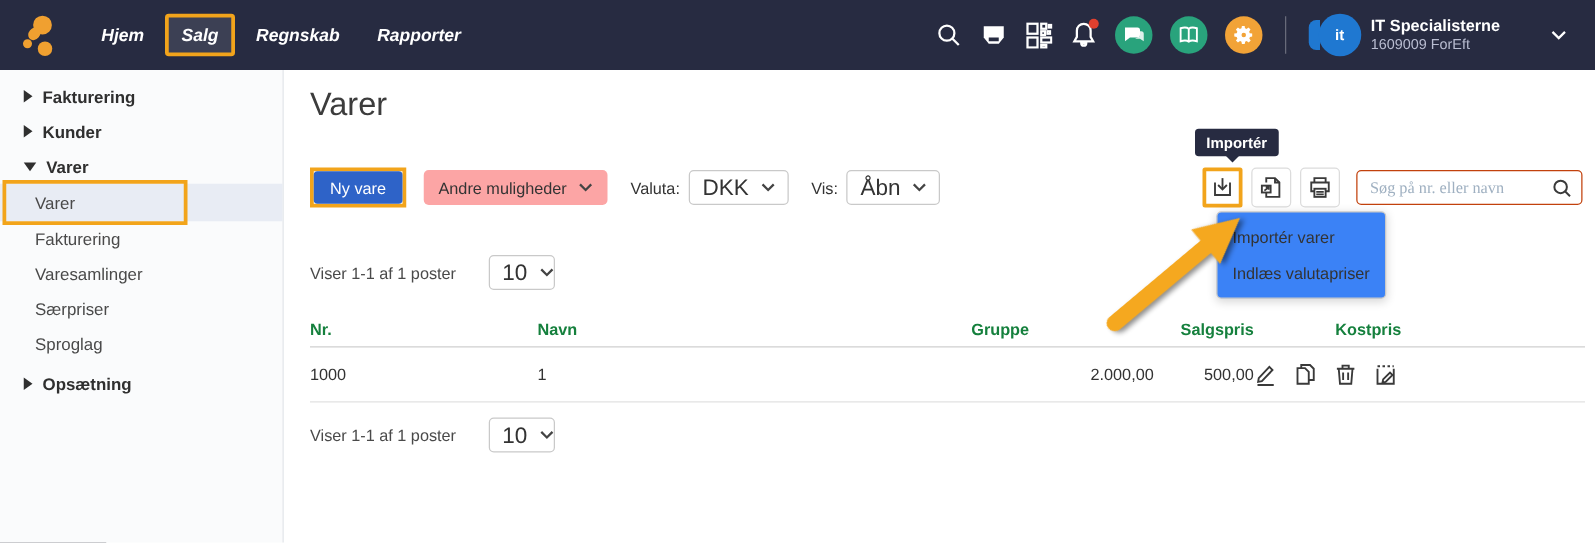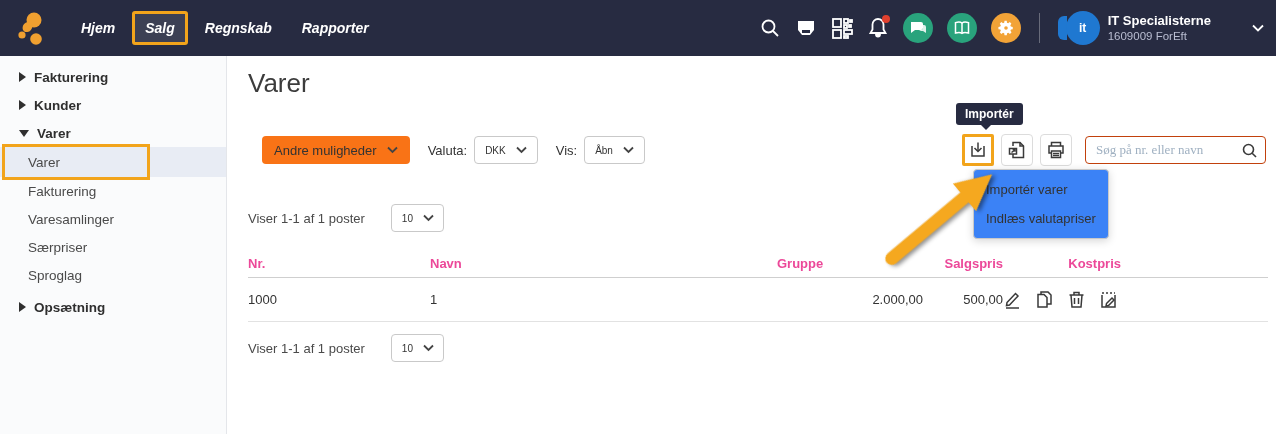--- a/index.html
+++ b/index.html
@@ -6,21 +6,21 @@
   html,body { width:1276px; height:434px; overflow:hidden; background:#fff;
     font-family:"Liberation Sans", sans-serif; color:#333; }
 
   
   .navbar { position:absolute; left:0; top:0; width:1276px; height:56px;
     background:#272b41; display:flex; align-items:center; z-index:30; }
   .logo { width:44px; height:44px; margin-left:10px; position:relative; flex:0 0 auto; }
   .nav-menu { display:flex; align-items:center; margin-left:14px; gap:4px;font-style:italic; }
   .nav-item { color:#fff; font-size:14px; font-weight:600; padding:9px 13px; border-radius:3px; cursor:pointer; white-space:nowrap; }
   .nav-item.annotated { border:3px solid #f2a41b; background:#3c4054; padding:6px 10px; }
-  .nav-right { margin-left:auto; display:flex; align-items:center; gap:14px; padding-right:7px; }
+  .nav-right { margin-left:auto; display:flex; align-items:center; gap:14px; padding-right:18px; }
   .nav-icon { width:22px; height:22px; position:relative; display:flex; align-items:center; justify-content:center; cursor:pointer; }
   .nav-icon svg { stroke:#fff; fill:none; stroke-width:1.8; }
   .badge-dot { position:absolute; top:-2px; right:-1px; width:8px; height:8px; border-radius:50%; background:#e0402e; }
   .circle-btn { width:30px; height:30px; border-radius:50%; display:flex; align-items:center; justify-content:center; cursor:pointer; }
   .circle-green { background:#29a37c; }
   .circle-orange { background:#f2a337; }
   .nav-divider { width:1px; height:30px; background:rgba(255,255,255,.3); margin:0 4px; }
   .account { display:flex; align-items:center; gap:8px; cursor:pointer; }
   .avatar-wrap { position:relative; width:42px; height:36px; }
   .avatar-sliver { position:absolute; left:0; top:6px; width:9px; height:24px; background:#1f78d1; border-radius:6px 0 0 6px; }
@@ -45,25 +45,25 @@
   .edge-artifact { position:absolute; left:0; bottom:0; width:85px; height:3px; background:#40404a; }
 
   
   .main { position:absolute; left:228px; top:56px; right:0; bottom:0; background:#fff; }
   .page-title { position:absolute; left:20px; top:12px; font-size:26px; font-weight:400; color:#3c3c3c; }
 
   .action-bar { position:absolute; left:20px; right:10px; top:77px; height:34px; display:flex; align-items:center; }
   .anno-wrap { border:3px solid #f2a41b; display:inline-flex; }
   .btn-primary { background:#2e63c8; color:#fff; border:none; font-size:13px; height:26px;
     padding:0 13px; border-radius:3px; cursor:pointer; font-family:inherit; }
-  .btn-gray { margin-left:14px; background:#f97316; border:none; height:28px; border-radius:4px;
+  .btn-gray { margin-left:14px; background:#fca5a5; border:none; height:28px; border-radius:4px;
     padding:0 12px; display:flex; align-items:center; gap:10px; font-size:13px; color:#333; cursor:pointer; font-family:inherit; }
   .field-label { font-size:13px; color:#333; margin-left:18px; margin-right:7px; }
   .select-box { background:#fff; border:1px solid #c9c9c9; border-radius:4px; height:28px;
-    padding:0 10px; display:flex; align-items:center; gap:10px; font-size:10px; color:#333; cursor:pointer; }
+    padding:0 10px; display:flex; align-items:center; gap:10px; font-size:18px; color:#333; cursor:pointer; }
   .chev svg { stroke:#444; fill:none; stroke-width:1.8; display:block; }
 
   .toolbar-right { margin-left:auto; display:flex; align-items:center; gap:7px; }
   .icon-btn { width:32px; height:32px; border:1px solid #dcdcdc; border-radius:4px; background:#fff;
     display:flex; align-items:center; justify-content:center; cursor:pointer; }
   .icon-btn svg { stroke:#3a3a3a; fill:none; stroke-width:1.5; }
   .icon-btn.annotated { border:3px solid #f2a41b; border-radius:2px; }
   .search-wrap { position:relative; margin-left:6px; }
   .search-input { width:181px; height:28px; border:1px solid #c2410c; border-radius:4px;
     padding:0 30px 0 10px; font-size:13px; color:#333; font-family:Liberation Serif, serif; outline:none; }
@@ -86,21 +86,21 @@
     transform:rotate(-40deg); z-index:26; pointer-events:none;
     filter:drop-shadow(2px 3px 2px rgba(0,0,0,.45)); }
 
   .pager { position:absolute; left:20px; display:flex; align-items:center; gap:26px; }
   .pager.top { top:148px; } .pager.bottom { top:278px; }
   .pager-text { font-size:13px; color:#4a4a4a; }
   .pager-select { width:53px; justify-content:space-between; }
 
   .table { position:absolute; left:20px; right:8px; top:194px; }
   .t-row { display:grid; grid-template-columns:182px 347px 146px 80px 118px 1fr; align-items:center; }
-  .t-head { height:28px; border-bottom:1px solid #cfcfcf; font-size:13px; font-weight:bold; color:#ec4899; }
+  .t-head { height:28px; border-bottom:1px solid #cfcfcf; font-size:13px; font-weight:bold; color:#15803d; }
   .t-body { height:44px; border-bottom:1px solid #e2e2e2; font-size:13px; color:#333; }
   .cell-r { text-align:right; }
   .row-actions { display:flex; justify-content:flex-end; align-items:center; gap:11px; padding-right:2px; }
   .row-actions .act { width:21px; height:21px; cursor:pointer; }
   .row-actions svg { stroke:#3a3a3a; fill:none; stroke-width:1.5; }
 </style>
 </head>
 <body>
 
 <header class="navbar">
@@ -220,20 +220,23 @@
     <span class="tri-right"></span>
     <span>Opsætning</span>
   </div>
 </aside>
 <div class="edge-artifact"></div>
 
 <main class="main">
   <h1 class="page-title">Varer</h1>
 
   <div class="action-bar">
+    <span class="anno-wrap">
+      <button class="btn-primary">Ny vare</button>
+    </span>
     <button class="btn-gray">
       <span>Andre muligheder</span>
       <span class="chev">
         <svg width="11" height="8" viewBox="0 0 11 8">
             <polyline points="1,1.5 5.5,6 10,1.5"></polyline>
           </svg>
       </span>
     </button>
     <span class="field-label">Valuta:</span>
     <div class="select-box">

